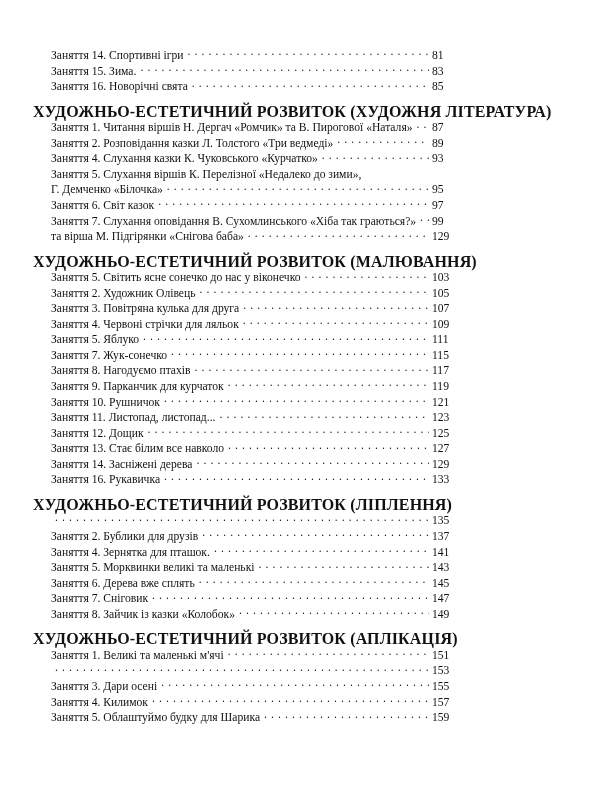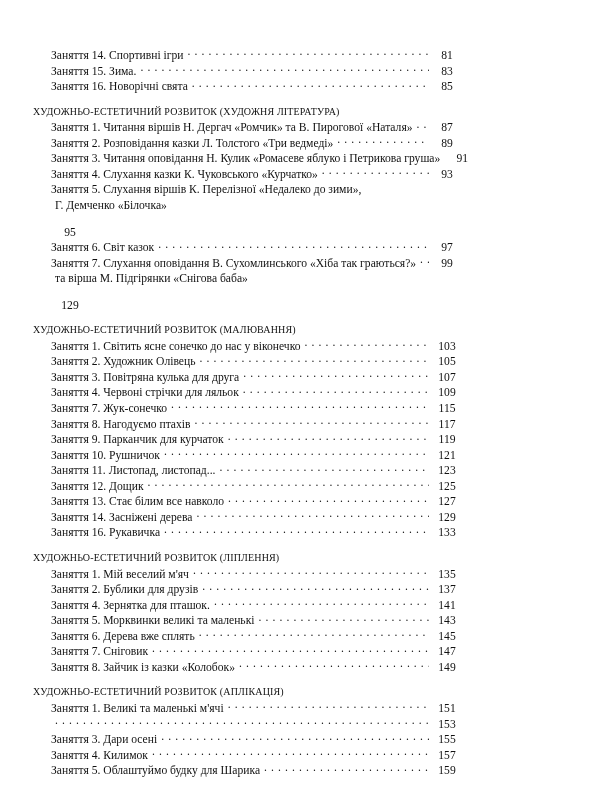--- a/index.html
+++ b/index.html
@@ -21,22 +21,22 @@
     box-sizing: border-box;
     padding: 48px 30px 30px 33px;
   }
   .toc {
     display: block;
   }
   .section {
     display: block;
   }
   .section-heading {
-    font-size: 10px;
-    font-weight: normal;
+    font-size: 16px;
+    font-weight: bold;
     letter-spacing: 0.15px;
     margin: 9px 0 1px 0;
     line-height: 15.6px;
     white-space: nowrap;
   }
   .entries {
     display: block;
   }
   .entry {
     display: flex;
@@ -65,27 +65,26 @@
     font-size: 11.6px;
     letter-spacing: 0.6px;
     color: #1a1a1a;
   }
   .entry.nodots .leader::after {
     content: "";
   }
   .entry .page-no {
     flex: 0 0 auto;
     width: 30px;
-    text-align: center;
+    text-align: left;
     font-variant-numeric: lining-nums;
   }
   
   .entry.cont {
     padding-left: 18px;
-    flex-direction: column;
   }
 </style>
 </head>
 <body>
 
 <div class="page">
   <div class="toc" id="toc-root">
       <div class="section first">
         <div class="entries">
           <div class="entry">
@@ -112,25 +111,20 @@
             <span class="label">Заняття 1. Читання віршів Н. Дергач «Ромчик» та В. Пирогової «Наталя»</span>
             <span class="leader"></span>
             <span class="page-no">87</span>
           </div>
           <div class="entry">
             <span class="label">Заняття 2. Розповідання казки Л. Толстого «Три ведмеді»</span>
             <span class="leader"></span>
             <span class="page-no">89</span>
           </div>
           <div class="entry">
-            <span class="label">Заняття 3. Читання оповідання Н. Кулик «Ромасеве яблуко і Петрикова груша»</span>
-            <span class="leader"></span>
-            <span class="page-no">91</span>
-          </div>
-          <div class="entry">
             <span class="label">Заняття 4. Слухання казки К. Чуковського «Курчатко»</span>
             <span class="leader"></span>
             <span class="page-no">93</span>
           </div>
           <div class="entry nodots">
             <span class="label">Заняття 5. Слухання віршів К. Перелізної «Недалеко до зими»,</span>
             <span class="leader"></span>
             <span class="page-no"></span>
           </div>
           <div class="entry cont">
@@ -152,40 +146,45 @@
             <span class="label">та вірша М. Підгірянки «Снігова баба»</span>
             <span class="leader"></span>
             <span class="page-no">129</span>
           </div>
         </div>
       </div>
       <div class="section">
         <div class="section-heading">ХУДОЖНЬО-ЕСТЕТИЧНИЙ РОЗВИТОК (МАЛЮВАННЯ)</div>
         <div class="entries">
           <div class="entry">
-            <span class="label">Заняття 1. Світить ясне сонечко до нас у віконечко</span>
+            <span class="label">Заняття 5. Світить ясне сонечко до нас у віконечко</span>
             <span class="leader"></span>
             <span class="page-no">103</span>
           </div>
           <div class="entry">
             <span class="label">Заняття 2. Художник Олівець</span>
             <span class="leader"></span>
             <span class="page-no">105</span>
           </div>
           <div class="entry">
             <span class="label">Заняття 3. Повітряна кулька для друга</span>
             <span class="leader"></span>
             <span class="page-no">107</span>
           </div>
           <div class="entry">
             <span class="label">Заняття 4. Червоні стрічки для ляльок</span>
             <span class="leader"></span>
             <span class="page-no">109</span>
           </div>
           <div class="entry">
+            <span class="label">Заняття 5. Яблуко</span>
+            <span class="leader"></span>
+            <span class="page-no">111</span>
+          </div>
+          <div class="entry">
             <span class="label">Заняття 7. Жук-сонечко</span>
             <span class="leader"></span>
             <span class="page-no">115</span>
           </div>
           <div class="entry">
             <span class="label">Заняття 8. Нагодуємо птахів</span>
             <span class="leader"></span>
             <span class="page-no">117</span>
           </div>
           <div class="entry">
@@ -222,21 +221,20 @@
             <span class="label">Заняття 16. Рукавичка</span>
             <span class="leader"></span>
             <span class="page-no">133</span>
           </div>
         </div>
       </div>
       <div class="section">
         <div class="section-heading">ХУДОЖНЬО-ЕСТЕТИЧНИЙ РОЗВИТОК (ЛІПЛЕННЯ)</div>
         <div class="entries">
           <div class="entry">
-            <span class="label">Заняття 1. Мій веселий м'яч</span>
             <span class="leader"></span>
             <span class="page-no">135</span>
           </div>
           <div class="entry">
             <span class="label">Заняття 2. Бублики для друзів</span>
             <span class="leader"></span>
             <span class="page-no">137</span>
           </div>
           <div class="entry">
             <span class="label">Заняття 4. Зернятка для пташок.</span>

